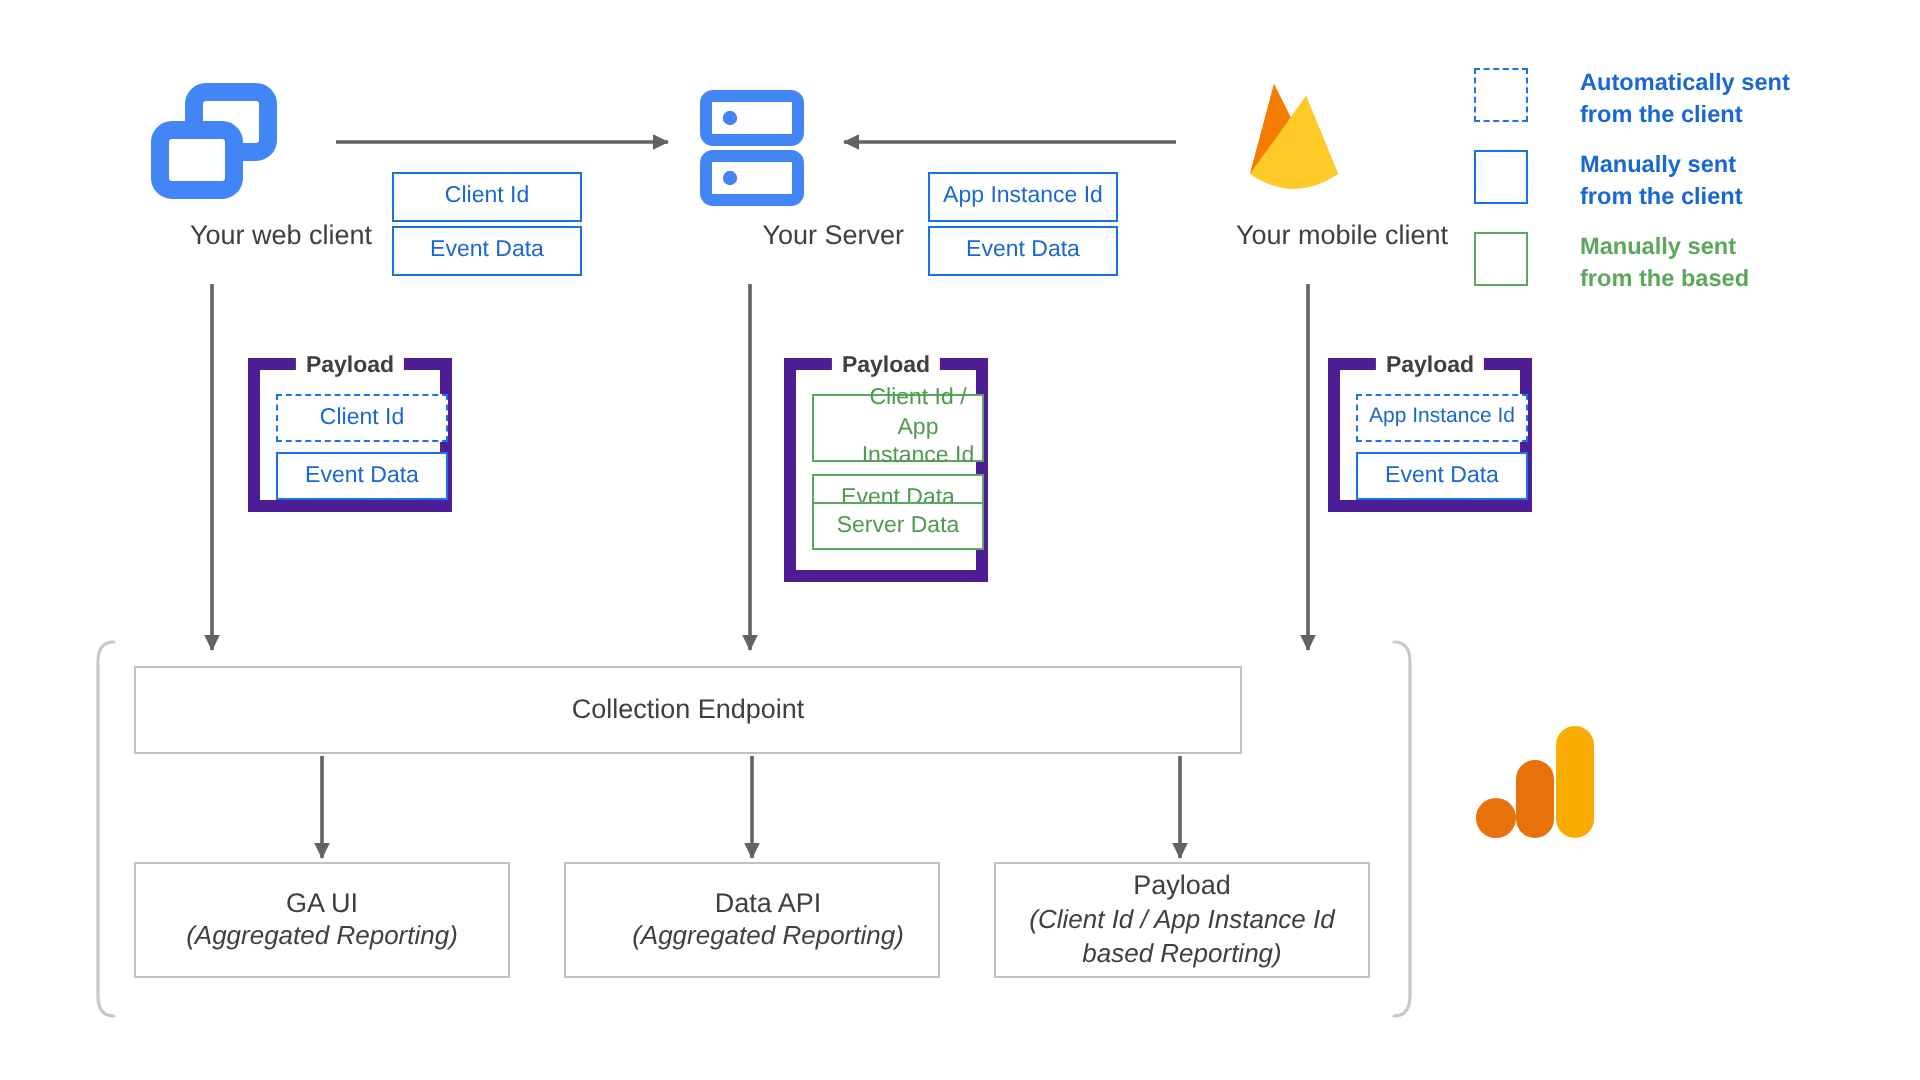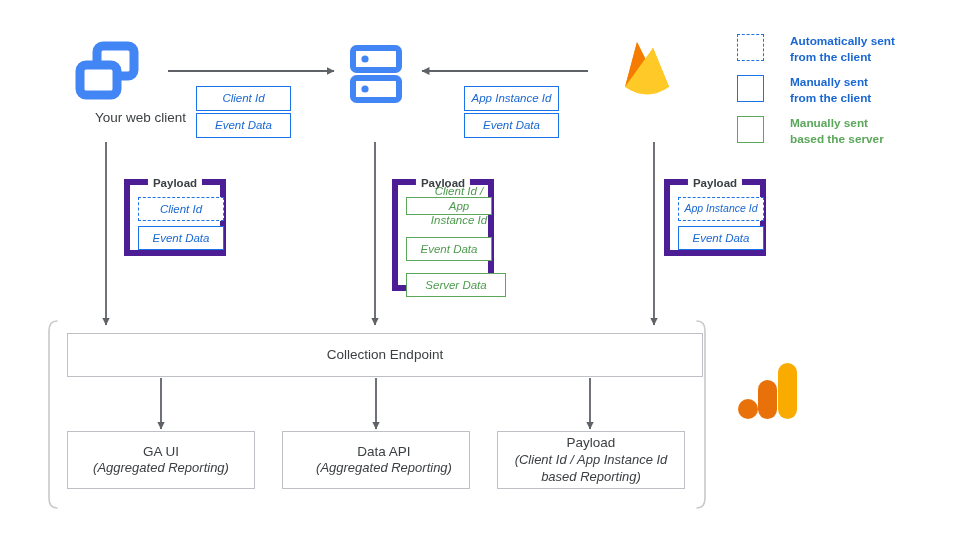--- a/index.html
+++ b/index.html
@@ -35,21 +35,20 @@
   .tag {
     position: absolute;
     box-sizing: border-box;
     display: flex;
     align-items: center;
     justify-content: center;
     text-align: center;
     font-size: 11.5px;
     line-height: 1.25;
     background: #ffffff;
-    font-style: italic;
   }
   .tag.blue   { border: 1.6px solid #1a73e8; color: #1967d2; }
   .tag.blue-dash { border: 1.6px dashed #1a73e8; color: #1967d2; }
   .tag.green  { border: 1.6px solid #5ba75b; color: #4e9a4e; }
 
   
   .payload {
     position: absolute;
     box-sizing: border-box;
     border: 6px solid #4c1d95;
@@ -163,57 +162,59 @@
   <div class="node-label" style="left:26px; top:110px; width:160px;">Your web client</div>
 
   <div class="abs" style="left:350px; top:45px;">
     <svg width="52" height="58" viewBox="0 0 52 58">
       <rect x="3" y="3" width="46" height="22" rx="3.5" ry="3.5" fill="none" stroke="#4285f4" stroke-width="6"></rect>
       <circle cx="15" cy="14" r="3.6" fill="#4285f4"></circle>
       <rect x="3" y="33" width="46" height="22" rx="3.5" ry="3.5" fill="none" stroke="#4285f4" stroke-width="6"></rect>
       <circle cx="15" cy="44" r="3.6" fill="#4285f4"></circle>
     </svg>
   </div>
+  <div class="node-label" style="left:300px; top:110px; width:152px;">Your Server</div>
 
   <div class="abs" style="left:617px; top:38px;">
     <svg width="60" height="66" viewBox="0 0 60 66">
       <path d="M8,49 L20,4 L29,22 L36,10 L52,49 Z" fill="#ffa000"></path>
       <path d="M8,49 L20,4 L29,22 L17,38 Z" fill="#f57c00"></path>
       <path d="M8,49 L52,49 L36,10 L20,33 Z" fill="#ffca28"></path>
       <path d="M8,49 Q30,64 52,49 L36,10 Z" fill="#ffca28"></path>
     </svg>
   </div>
+  <div class="node-label" style="left:572px; top:110px; width:152px;">Your mobile client</div>
 
   <div class="tag blue" style="left:196px; top:86px; width:95px; height:25px;">Client Id</div>
   <div class="tag blue" style="left:196px; top:113px; width:95px; height:25px;">Event Data</div>
 
   <div class="tag blue" style="left:464px; top:86px; width:95px; height:25px;">App Instance Id</div>
   <div class="tag blue" style="left:464px; top:113px; width:95px; height:25px;">Event Data</div>
 
   <div class="payload" style="left:124px; top:179px; width:102px; height:77px;">
     <span class="payload-title">Payload</span>
     <div class="tag blue-dash" style="left:8px; top:12px; width:86px; height:24px;">Client Id</div>
     <div class="tag blue" style="left:8px; top:41px; width:86px; height:24px;">Event Data</div>
   </div>
 
   <div class="payload" style="left:392px; top:179px; width:102px; height:112px;">
     <span class="payload-title">Payload</span>
-    <div class="tag green" style="left:8px; top:12px; width:86px; height:18px; white-space:pre-line;padding-left:20px;">Client Id /
+    <div class="tag green" style="left:8px; top:12px; width:86px; height:34px; white-space:pre-line;padding-left:20px;">Client Id /
 App Instance Id</div>
     <div class="tag green" style="left:8px; top:52px; width:86px; height:24px;">Event Data</div>
-    <div class="tag green" style="left:8px; top:88px; width:100px; height:24px;">Server Data</div>
+    <div class="tag green" style="left:8px; top:66px; width:86px; height:24px;">Server Data</div>
   </div>
 
   <div class="payload" style="left:664px; top:179px; width:102px; height:77px;">
     <span class="payload-title">Payload</span>
     <div class="tag blue-dash" style="left:8px; top:12px; width:86px; height:24px; font-size:10.5px;">App Instance Id</div>
     <div class="tag blue" style="left:8px; top:41px; width:86px; height:24px;">Event Data</div>
   </div>
 
-  <div class="gbox" style="left:67px; top:333px; width:636px; height:44px;">
+  <div class="gbox" style="left:67px; top:333px; width:554px; height:44px;">
     <span>Collection Endpoint</span>
   </div>
 
   <div class="gbox" style="left:67px; top:431px; width:188px; height:58px;">
     <span>GA UI</span>
     <span class="sub">(Aggregated Reporting)</span>
   </div>
 
   <div class="gbox" style="left:282px; top:431px; width:188px; height:58px;padding-left:16px;">
     <span>Data API</span>
@@ -247,17 +248,17 @@
     <div class="legend-text blue">
       <div>Manually sent</div>
       <div>from the client</div>
     </div>
   </div>
 
   <div class="legend-row" style="left:737px; top:116px;">
     <div class="legend-swatch sw-green"></div>
     <div class="legend-text green">
       <div>Manually sent</div>
-      <div>based the server</div>
+      <div>from the based</div>
     </div>
   </div>
 
 </div>
 
 </body></html>

